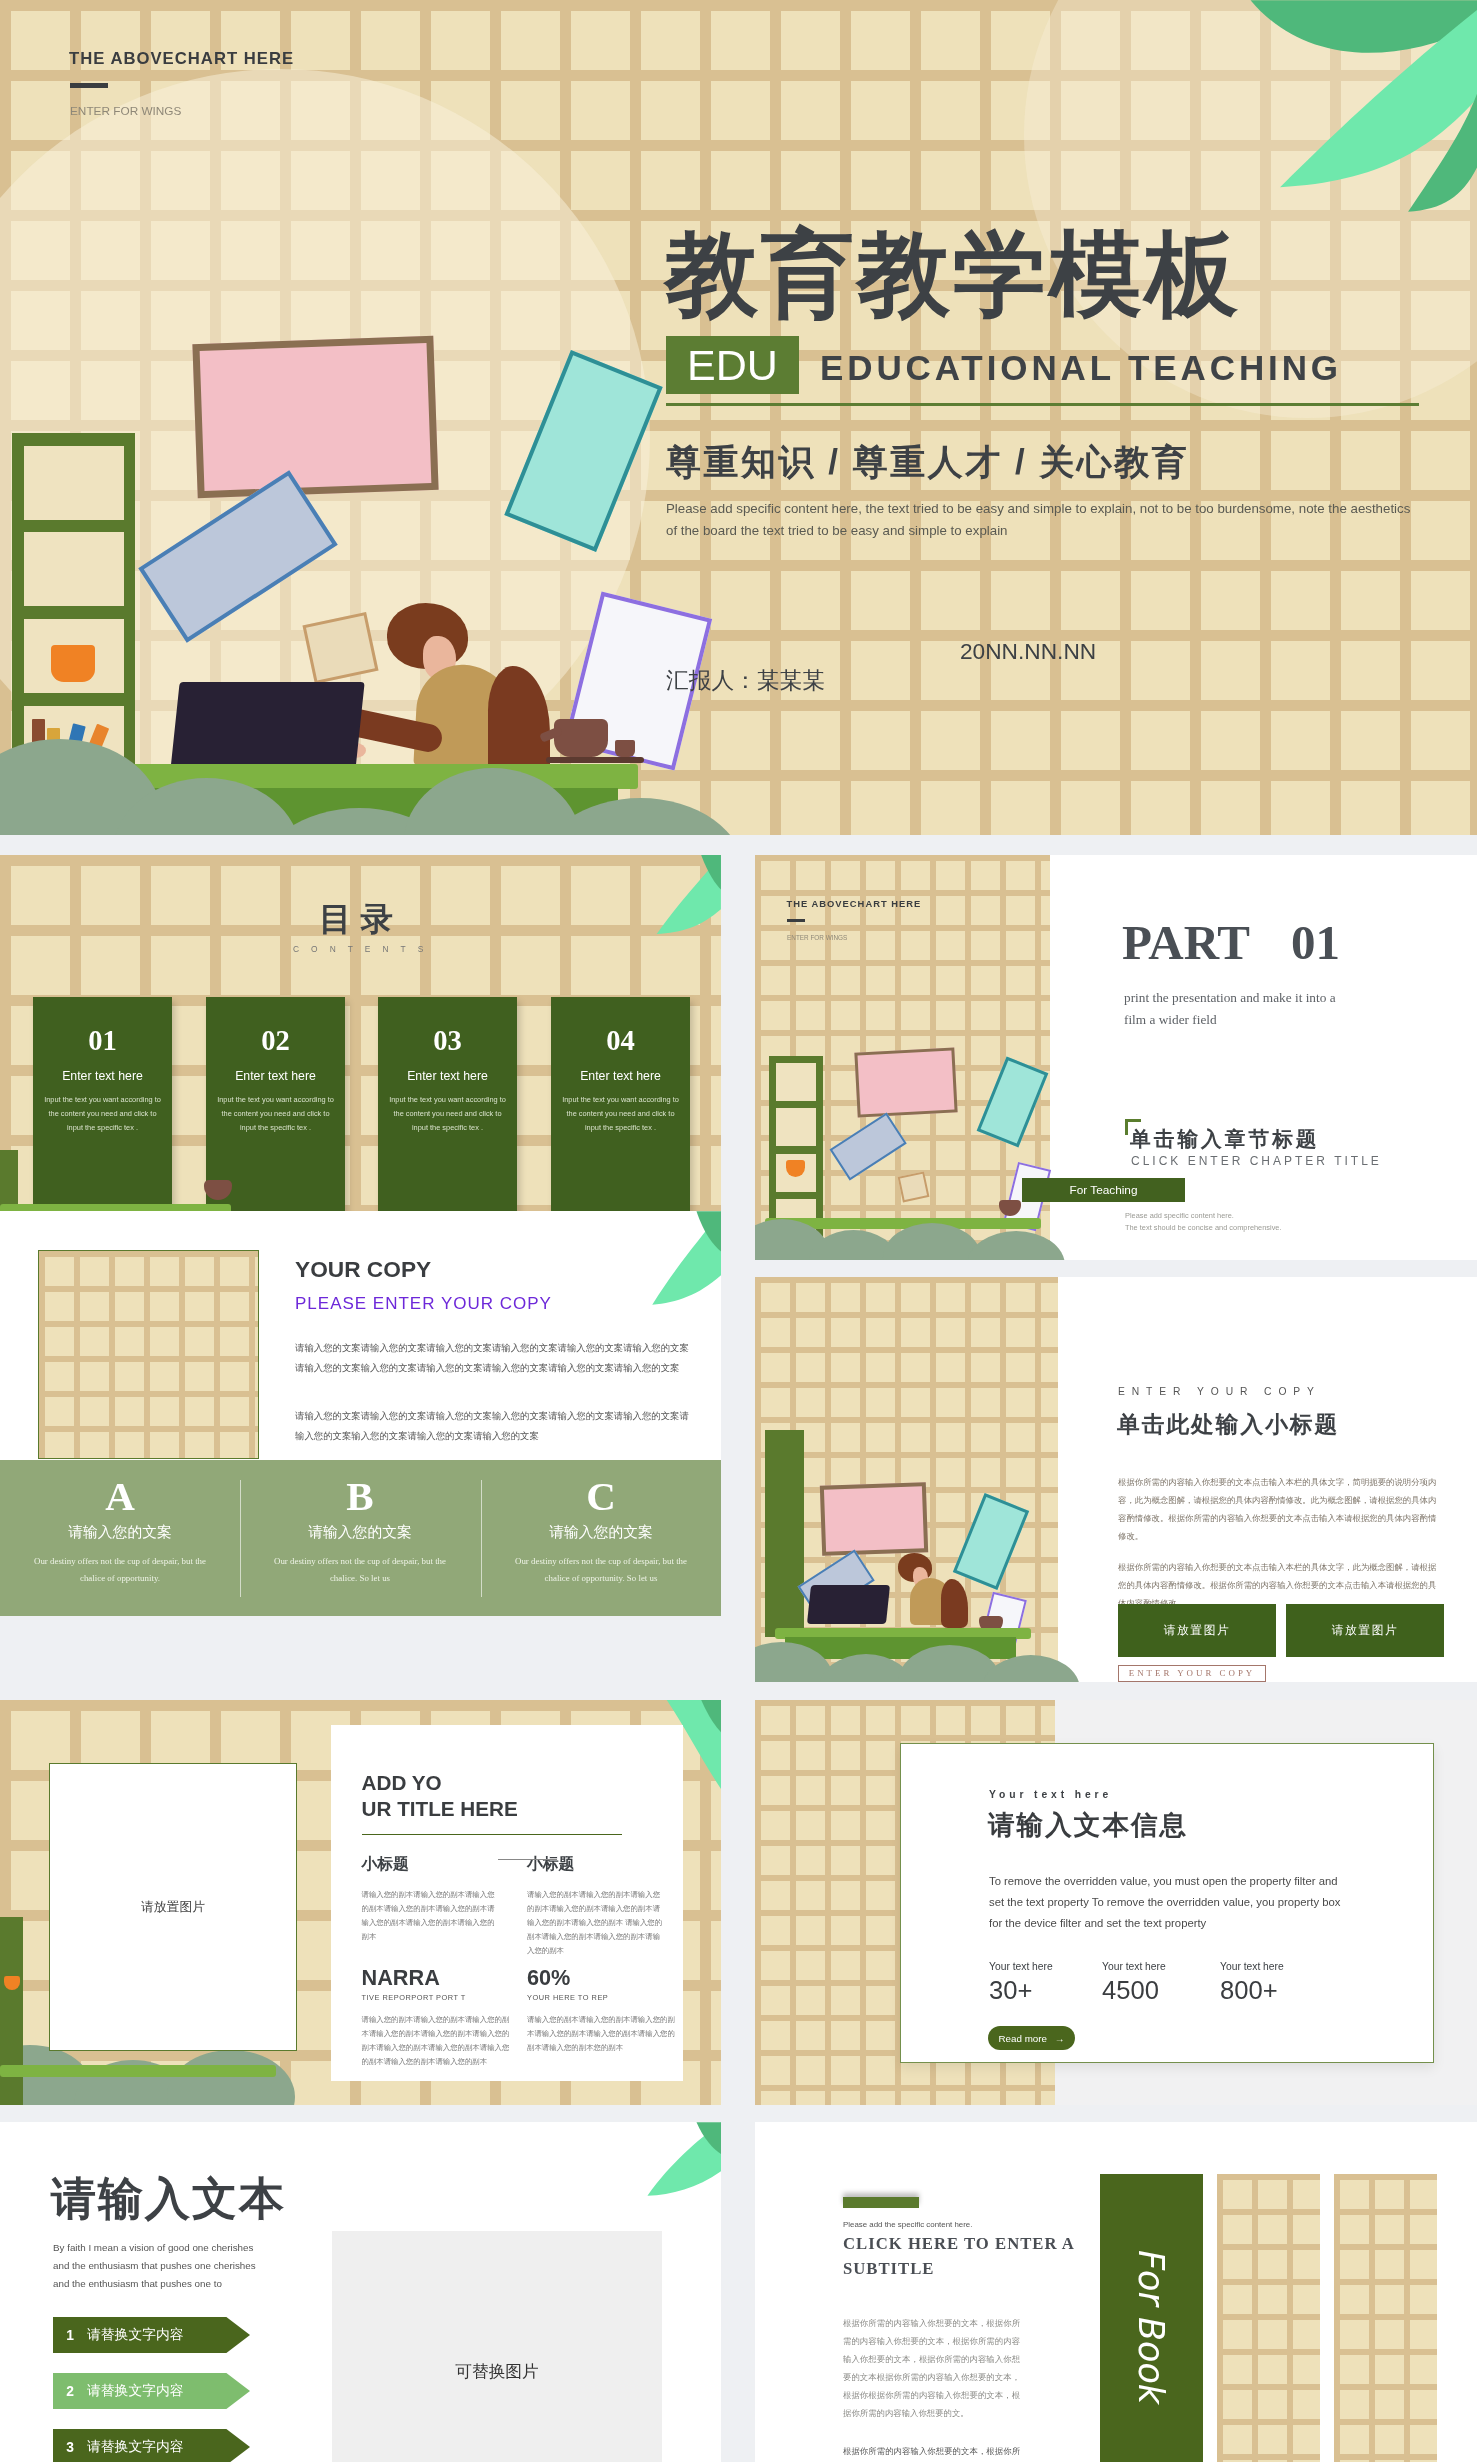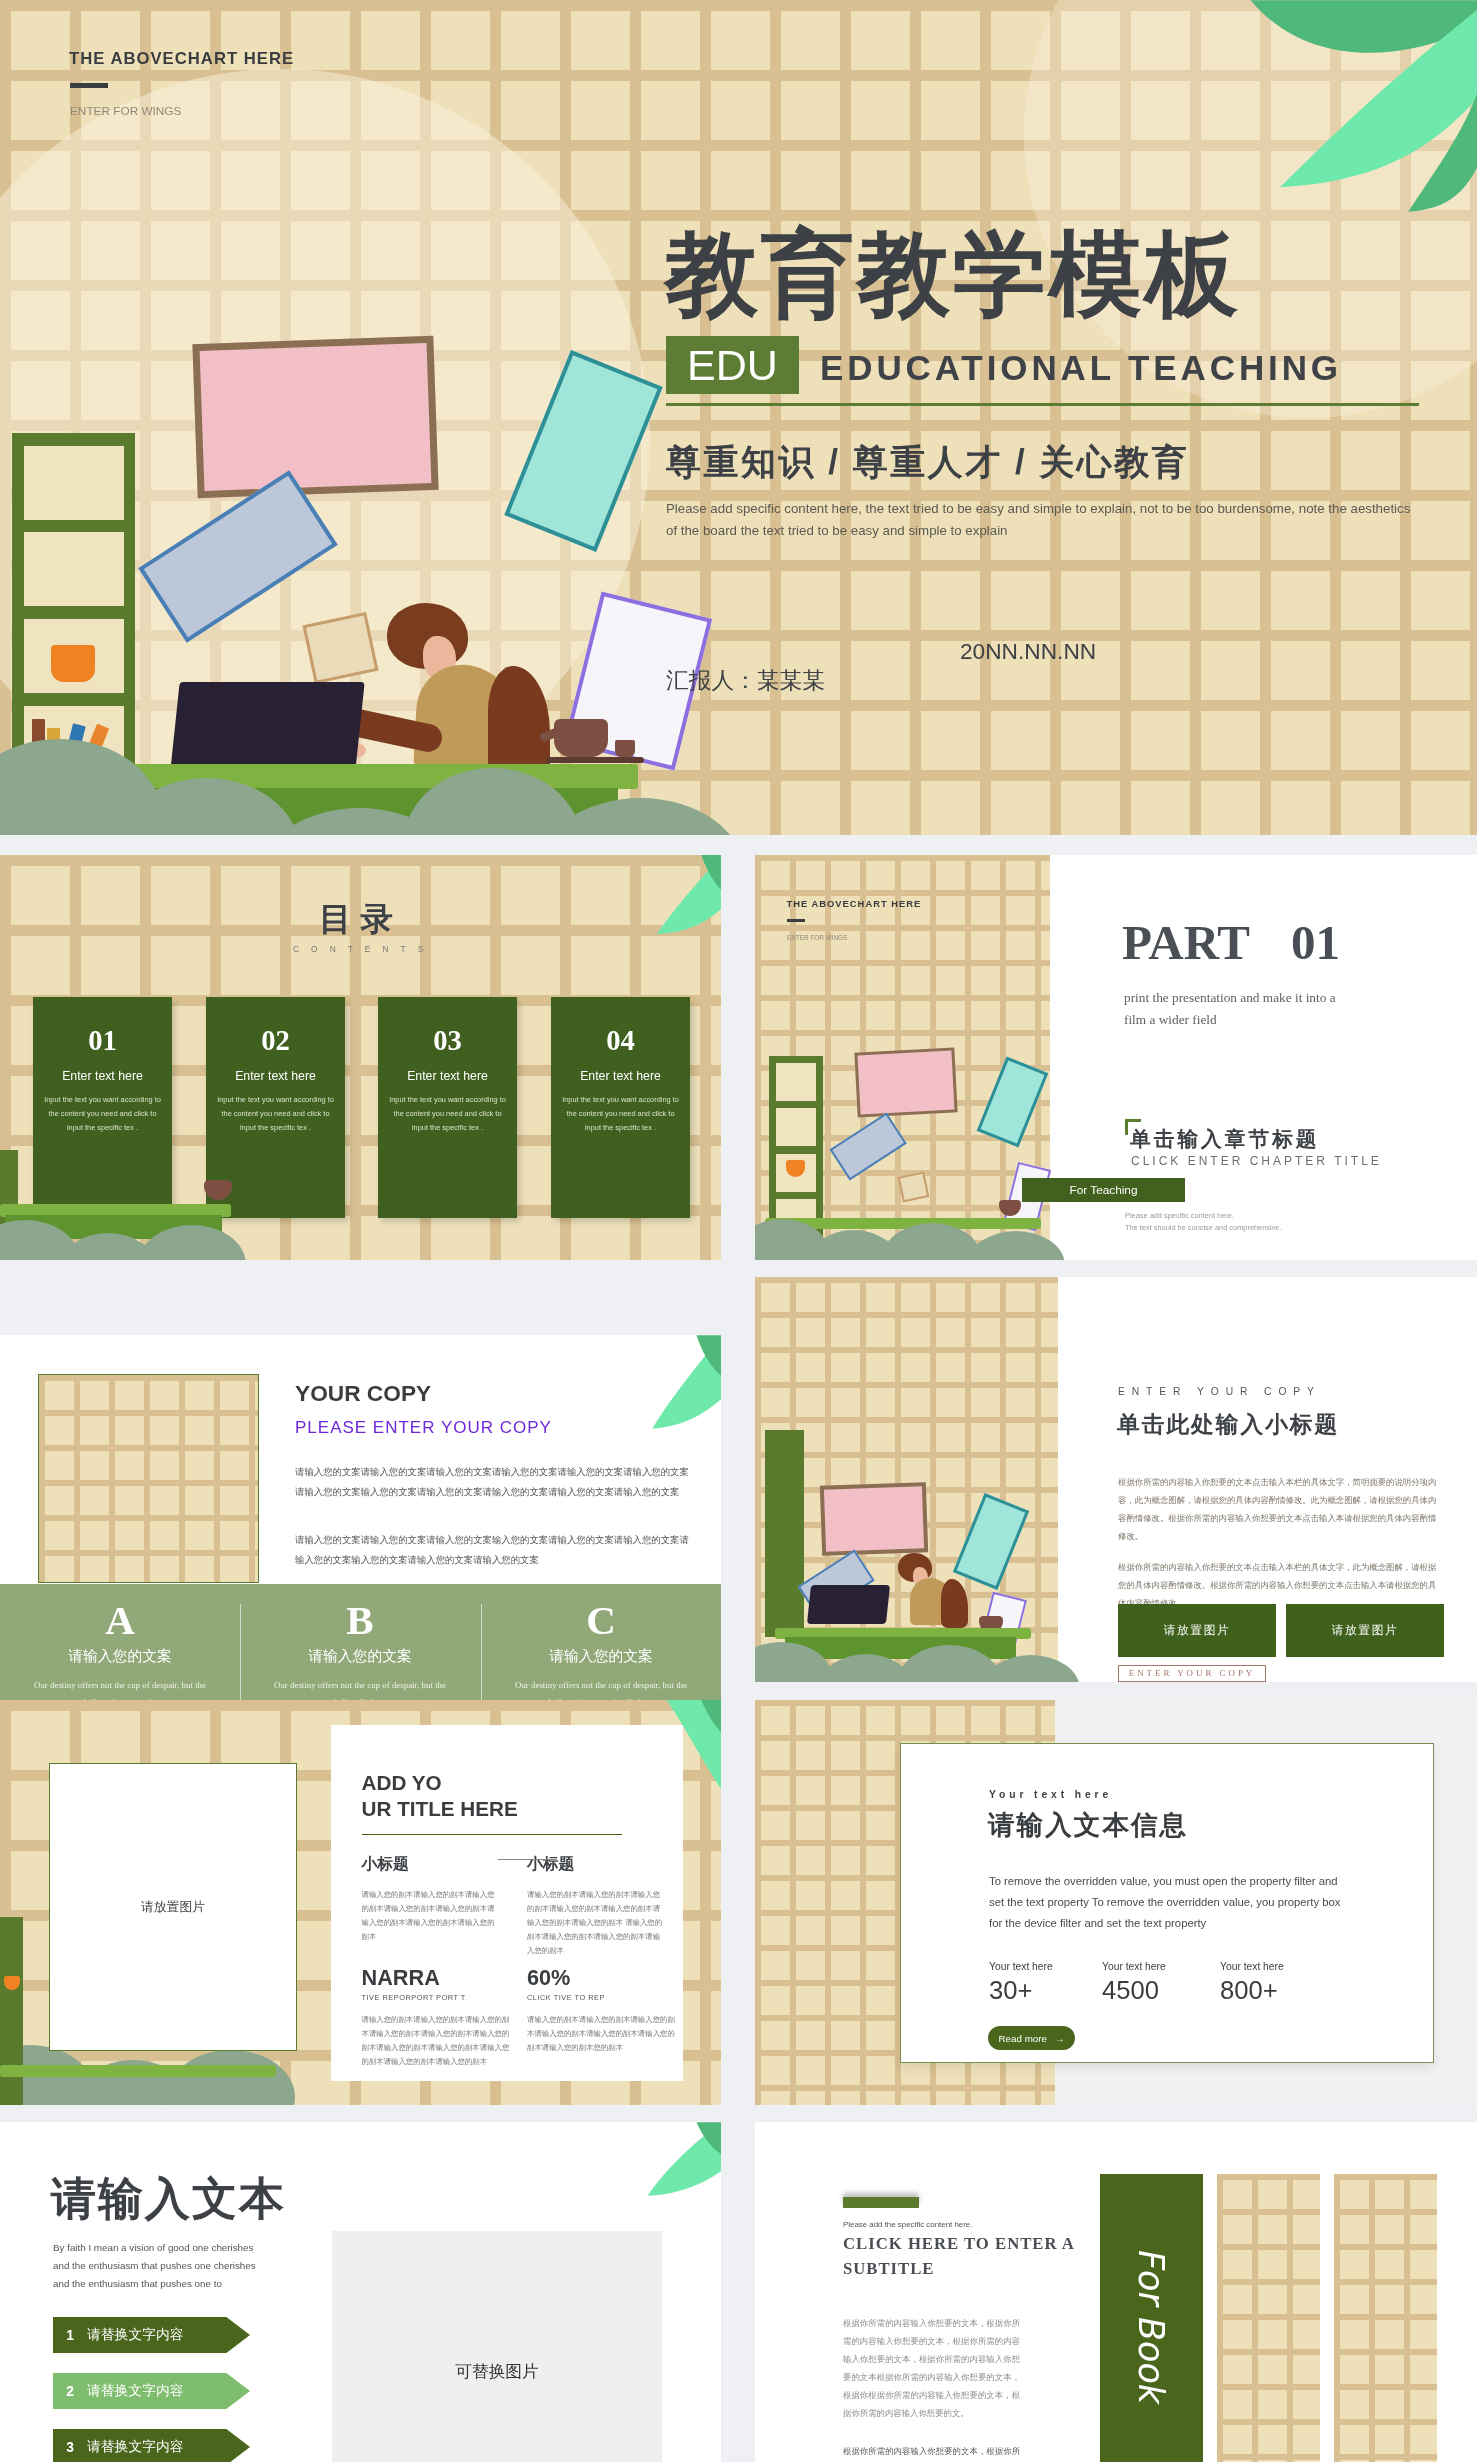--- a/index.html
+++ b/index.html
@@ -191,21 +191,21 @@
     <div class="abs serif" style="left:367px;top:59px;font-size:49px;font-weight:bold;color:#4a4f55;word-spacing:29.5px">PART 01</div>
     <div class="abs serif" style="left:369px;top:132px;width:236px;font-size:13.3px;line-height:1.65;color:#5d6166">print the presentation and make it into a film a wider field</div>
     <div class="abs" style="left:370px;top:264px;width:12.8px;height:12.8px;border-left:3.9px solid #5a7d2e;border-top:3.9px solid #5a7d2e"></div>
     <div class="abs" style="left:375px;top:270px;font-size:20.7px;font-weight:bold;letter-spacing:3px;color:#3d4145">单击输入章节标题</div>
     <div class="abs" style="left:376px;top:299px;font-size:12px;letter-spacing:3px;color:#6a6e72">CLICK ENTER CHAPTER TITLE</div>
     <div class="abs" style="left:267px;top:323px;width:163px;height:23.6px;background:#42611f;color:#fff;display:flex;align-items:center;justify-content:center;font-size:11.8px">For Teaching</div>
     <div class="abs" style="left:370px;top:356px;font-size:7.4px;color:#9a9a94">Please add specific content here.</div>
     <div class="abs" style="left:370px;top:368px;font-size:7.4px;color:#9a9a94">The text should be concise and comprehensive.</div>
   </section>
 
-  <section class="slide" style="left:0;top:1335px;width:721px;height:488px">
+  <section class="slide" style="left:0;top:1211px;width:721px;height:405px">
     <svg class="leaf" style="right:0;top:0;width:108px;height:94px;left:auto" viewBox="0 0 220 190">
       <path d="M80 190 C130 110 175 60 220 0 L220 130 C175 170 130 186 80 190 Z" fill="#6fe8ac"></path>
       <path d="M170 0 C185 45 205 70 220 82 L220 0 Z" fill="#4fb87b"></path>
     </svg>
     <div class="abs grid-sm" style="left:38px;top:39px;width:219px;height:207px;border:1.5px solid #5a7a2d"></div>
     <div class="abs" style="left:295px;top:45px;font-size:22.7px;font-weight:900;color:#3a3d40">YOUR COPY</div>
     <div class="abs" style="left:295px;top:83px;font-size:17px;font-weight:400;color:#6d28d9;letter-spacing:1px">PLEASE ENTER YOUR COPY</div>
     <div class="abs" style="left:295px;top:127px;width:399px;font-size:9.4px;line-height:2.1;color:#555">请输入您的文案请输入您的文案请输入您的文案请输入您的文案请输入您的文案请输入您的文案请输入您的文案输入您的文案请输入您的文案请输入您的文案请输入您的文案请输入您的文案</div>
     <div class="abs" style="left:295px;top:195px;width:399px;font-size:9.4px;line-height:2.1;color:#555">请输入您的文案请输入您的文案请输入您的文案输入您的文案请输入您的文案请输入您的文案请输入您的文案输入您的文案请输入您的文案请输入您的文案</div>
 
@@ -284,21 +284,21 @@
       <div class="abs" style="left:30.5px;top:124px;width:79px;height:29.5px;border-bottom:1px solid #999;opacity:0"></div>
       <div class="abs" style="left:30.5px;top:163px;width:138px;font-size:7.4px;line-height:1.9;color:#777">请输入您的副本请输入您的副本请输入您的副本请输入您的副本请输入您的副本请输入您的副本请输入您的副本请输入您的副本</div>
       <div class="abs" style="left:196px;top:129px;font-size:15.8px;font-weight:bold;color:#3d4145">小标题</div>
       <div class="abs" style="left:196px;top:163px;width:138px;font-size:7.4px;line-height:1.9;color:#777">请输入您的副本请输入您的副本请输入您的副本请输入您的副本请输入您的副本请输入您的副本请输入您的副本 请输入您的副本请输入您的副本请输入您的副本请输入您的副本</div>
       <div class="abs" style="left:167px;top:134px;width:59px;height:1px;background:#888"></div>
 
       <div class="abs" style="left:30.5px;top:240px;font-size:21.7px;font-weight:900;color:#3a3d40">NARRA</div>
       <div class="abs" style="left:30.5px;top:268px;font-size:7.4px;letter-spacing:0.5px;color:#555">TIVE REPORPORT PORT T</div>
       <div class="abs" style="left:30.5px;top:288px;width:148px;font-size:7.4px;line-height:1.9;color:#777">请输入您的副本请输入您的副本请输入您的副本请输入您的副本请输入您的副本请输入您的副本请输入您的副本请输入您的副本请输入您的副本请输入您的副本请输入您的副本</div>
       <div class="abs" style="left:196px;top:240px;font-size:21.7px;font-weight:bold;color:#3a3d40">60%</div>
-      <div class="abs" style="left:196px;top:268px;font-size:7.4px;letter-spacing:0.5px;color:#555">CLICK TIVE TO REP</div>
+      <div class="abs" style="left:196px;top:268px;font-size:7.4px;letter-spacing:0.5px;color:#555">YOUR HERE TO REP</div>
       <div class="abs" style="left:196px;top:288px;width:148px;font-size:7.4px;line-height:1.9;color:#777">请输入您的副本请输入您的副本请输入您的副本请输入您的副本请输入您的副本请输入您的副本请输入您的副本您的副本</div>
     </div>
   </section>
 
   <section class="slide" style="left:755px;top:1700px;width:722px;height:405px;background:#f1f1f2">
     <div class="abs grid-sm" style="left:0;top:0;width:300px;height:405px"></div>
     <div class="abs" style="left:145px;top:43px;width:532px;height:318px;background:#fff;border:1.5px solid #74904c;box-shadow:0 4.9px 11.8px rgba(0,0,0,.08)">
       <div class="abs" style="left:88px;top:45px;font-size:10.3px;font-weight:bold;letter-spacing:3.9px;color:#3d4145">Your text here</div>
       <div class="abs" style="left:87px;top:63px;font-size:26.6px;font-weight:900;letter-spacing:2px;color:#3a3d40">请输入文本信息</div>
       <div class="abs" style="left:88px;top:127px;width:360px;font-size:11.3px;line-height:1.85;color:#4a4a4a">To remove the overridden value, you must open the property filter and set the text property To remove the overridden value, you property box for the device filter and set the text property</div>

